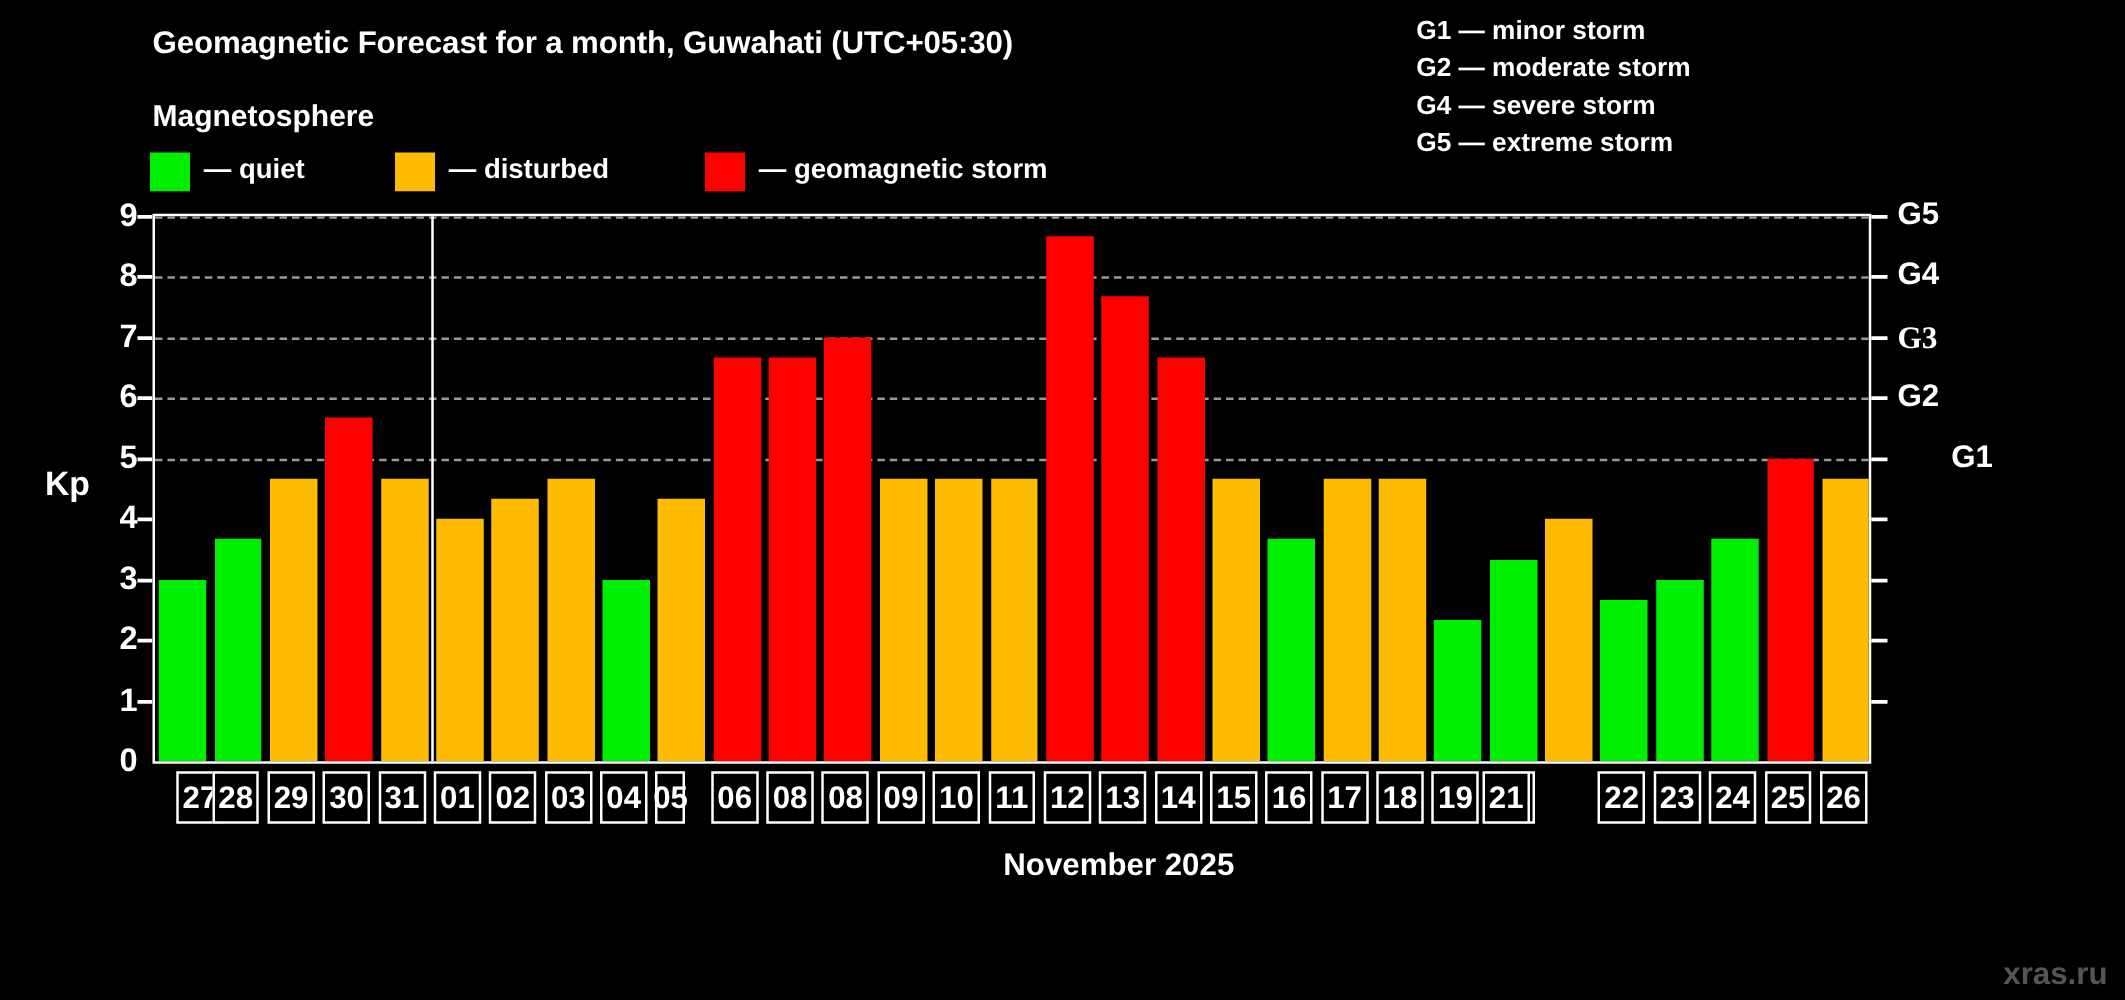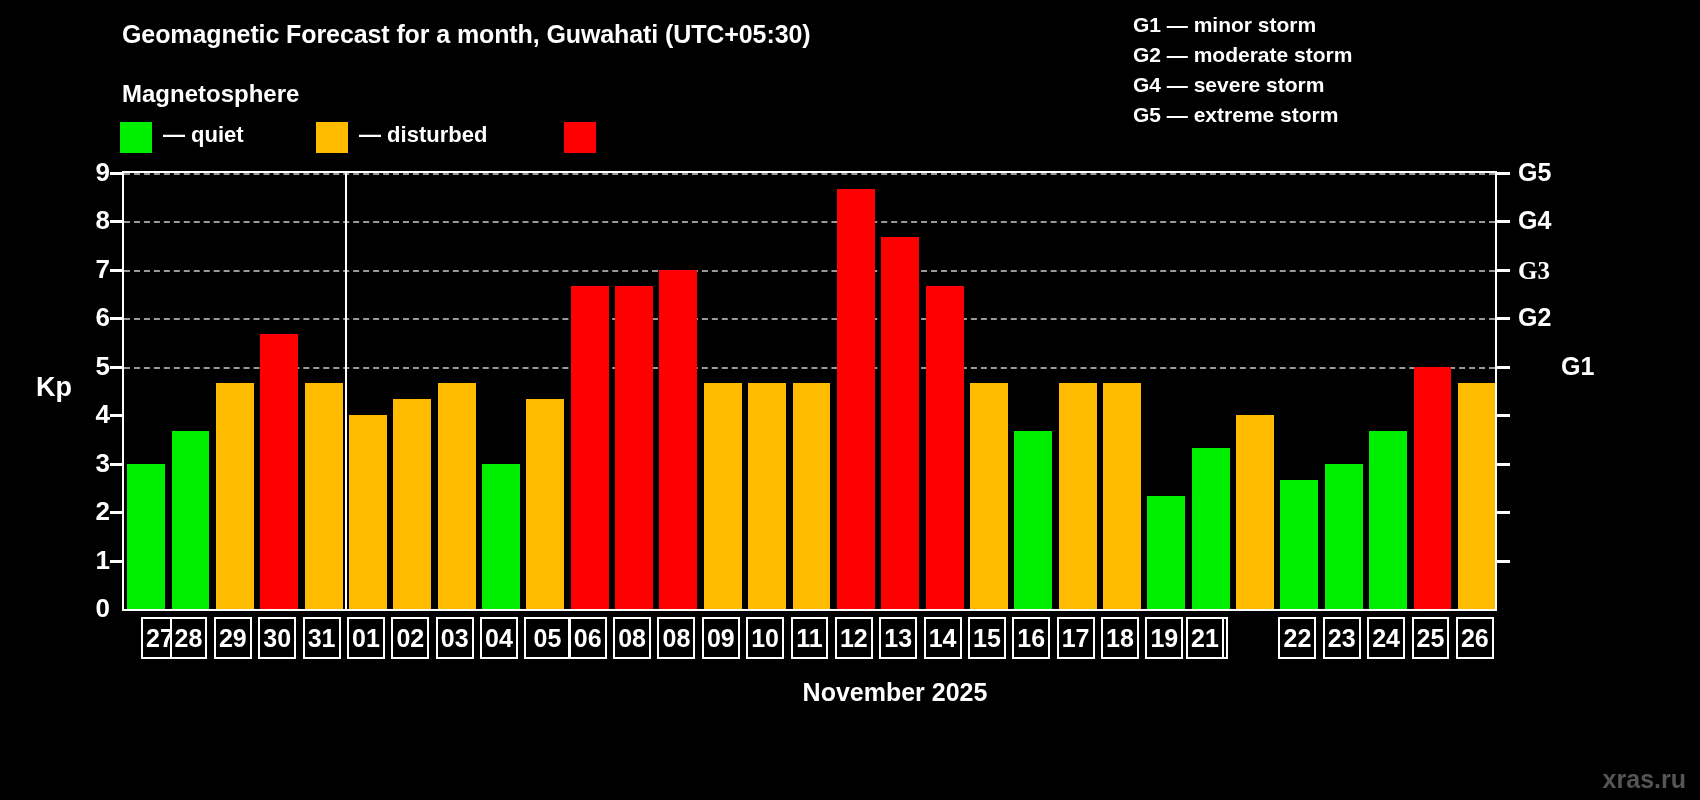--- a/index.html
+++ b/index.html
@@ -238,20 +238,21 @@
   <div class="legend-item" id="legend-item-0">
     <span class="legend-swatch" id="swatch-0" style="background: rgb(0, 238, 0);"></span>
     <span class="legend-text">— quiet</span>
   </div>
   <div class="legend-item" id="legend-item-1">
     <span class="legend-swatch" id="swatch-1" style="background: rgb(255, 187, 0);"></span>
     <span class="legend-text">— disturbed</span>
   </div>
   <div class="legend-item" id="legend-item-2">
     <span class="legend-swatch" id="swatch-2" style="background: rgb(255, 0, 0);"></span>
+    <span class="legend-text">— geomagnetic storm</span>
   </div>
 </div>
 
 <div id="g-scale-legend">
   <div class="g-legend-row">G1 — minor storm</div>
   <div class="g-legend-row">G2 — moderate storm</div>
   <div class="g-legend-row">G4 — severe storm</div>
   <div class="g-legend-row">G5 — extreme storm</div>
 </div>
 
@@ -344,21 +345,21 @@
 <div id="x-axis-days">
     <div class="day-box" style="left: 19px; width: 37.9234px;">27</div>
     <div class="day-box" style="left: 47.5706px; width: 37.9234px;">28</div>
     <div class="day-box" style="left: 91.9254px; width: 37.9234px;">29</div>
     <div class="day-box" style="left: 136.28px; width: 37.9234px;">30</div>
     <div class="day-box" style="left: 180.635px; width: 37.9234px;">31</div>
     <div class="day-box" style="left: 224.99px; width: 37.9234px;">01</div>
     <div class="day-box" style="left: 269.345px; width: 37.9234px;">02</div>
     <div class="day-box" style="left: 313.7px; width: 37.9234px;">03</div>
     <div class="day-box" style="left: 358.054px; width: 37.9234px;">04</div>
-    <div class="day-box" style="left: 402.409px; width: 46px;">05</div>
+    <div class="day-box" style="left: 402.409px; width: 24px;">05</div>
     <div class="day-box" style="left: 446.764px; width: 37.9234px;">06</div>
     <div class="day-box" style="left: 491.119px; width: 37.9234px;">08</div>
     <div class="day-box" style="left: 535.474px; width: 37.9234px;">08</div>
     <div class="day-box" style="left: 579.829px; width: 37.9234px;">09</div>
     <div class="day-box" style="left: 624.183px; width: 37.9234px;">10</div>
     <div class="day-box" style="left: 668.538px; width: 37.9234px;">11</div>
     <div class="day-box" style="left: 712.893px; width: 37.9234px;">12</div>
     <div class="day-box" style="left: 757.248px; width: 37.9234px;">13</div>
     <div class="day-box" style="left: 801.603px; width: 37.9234px;">14</div>
     <div class="day-box" style="left: 845.958px; width: 37.9234px;">15</div>

